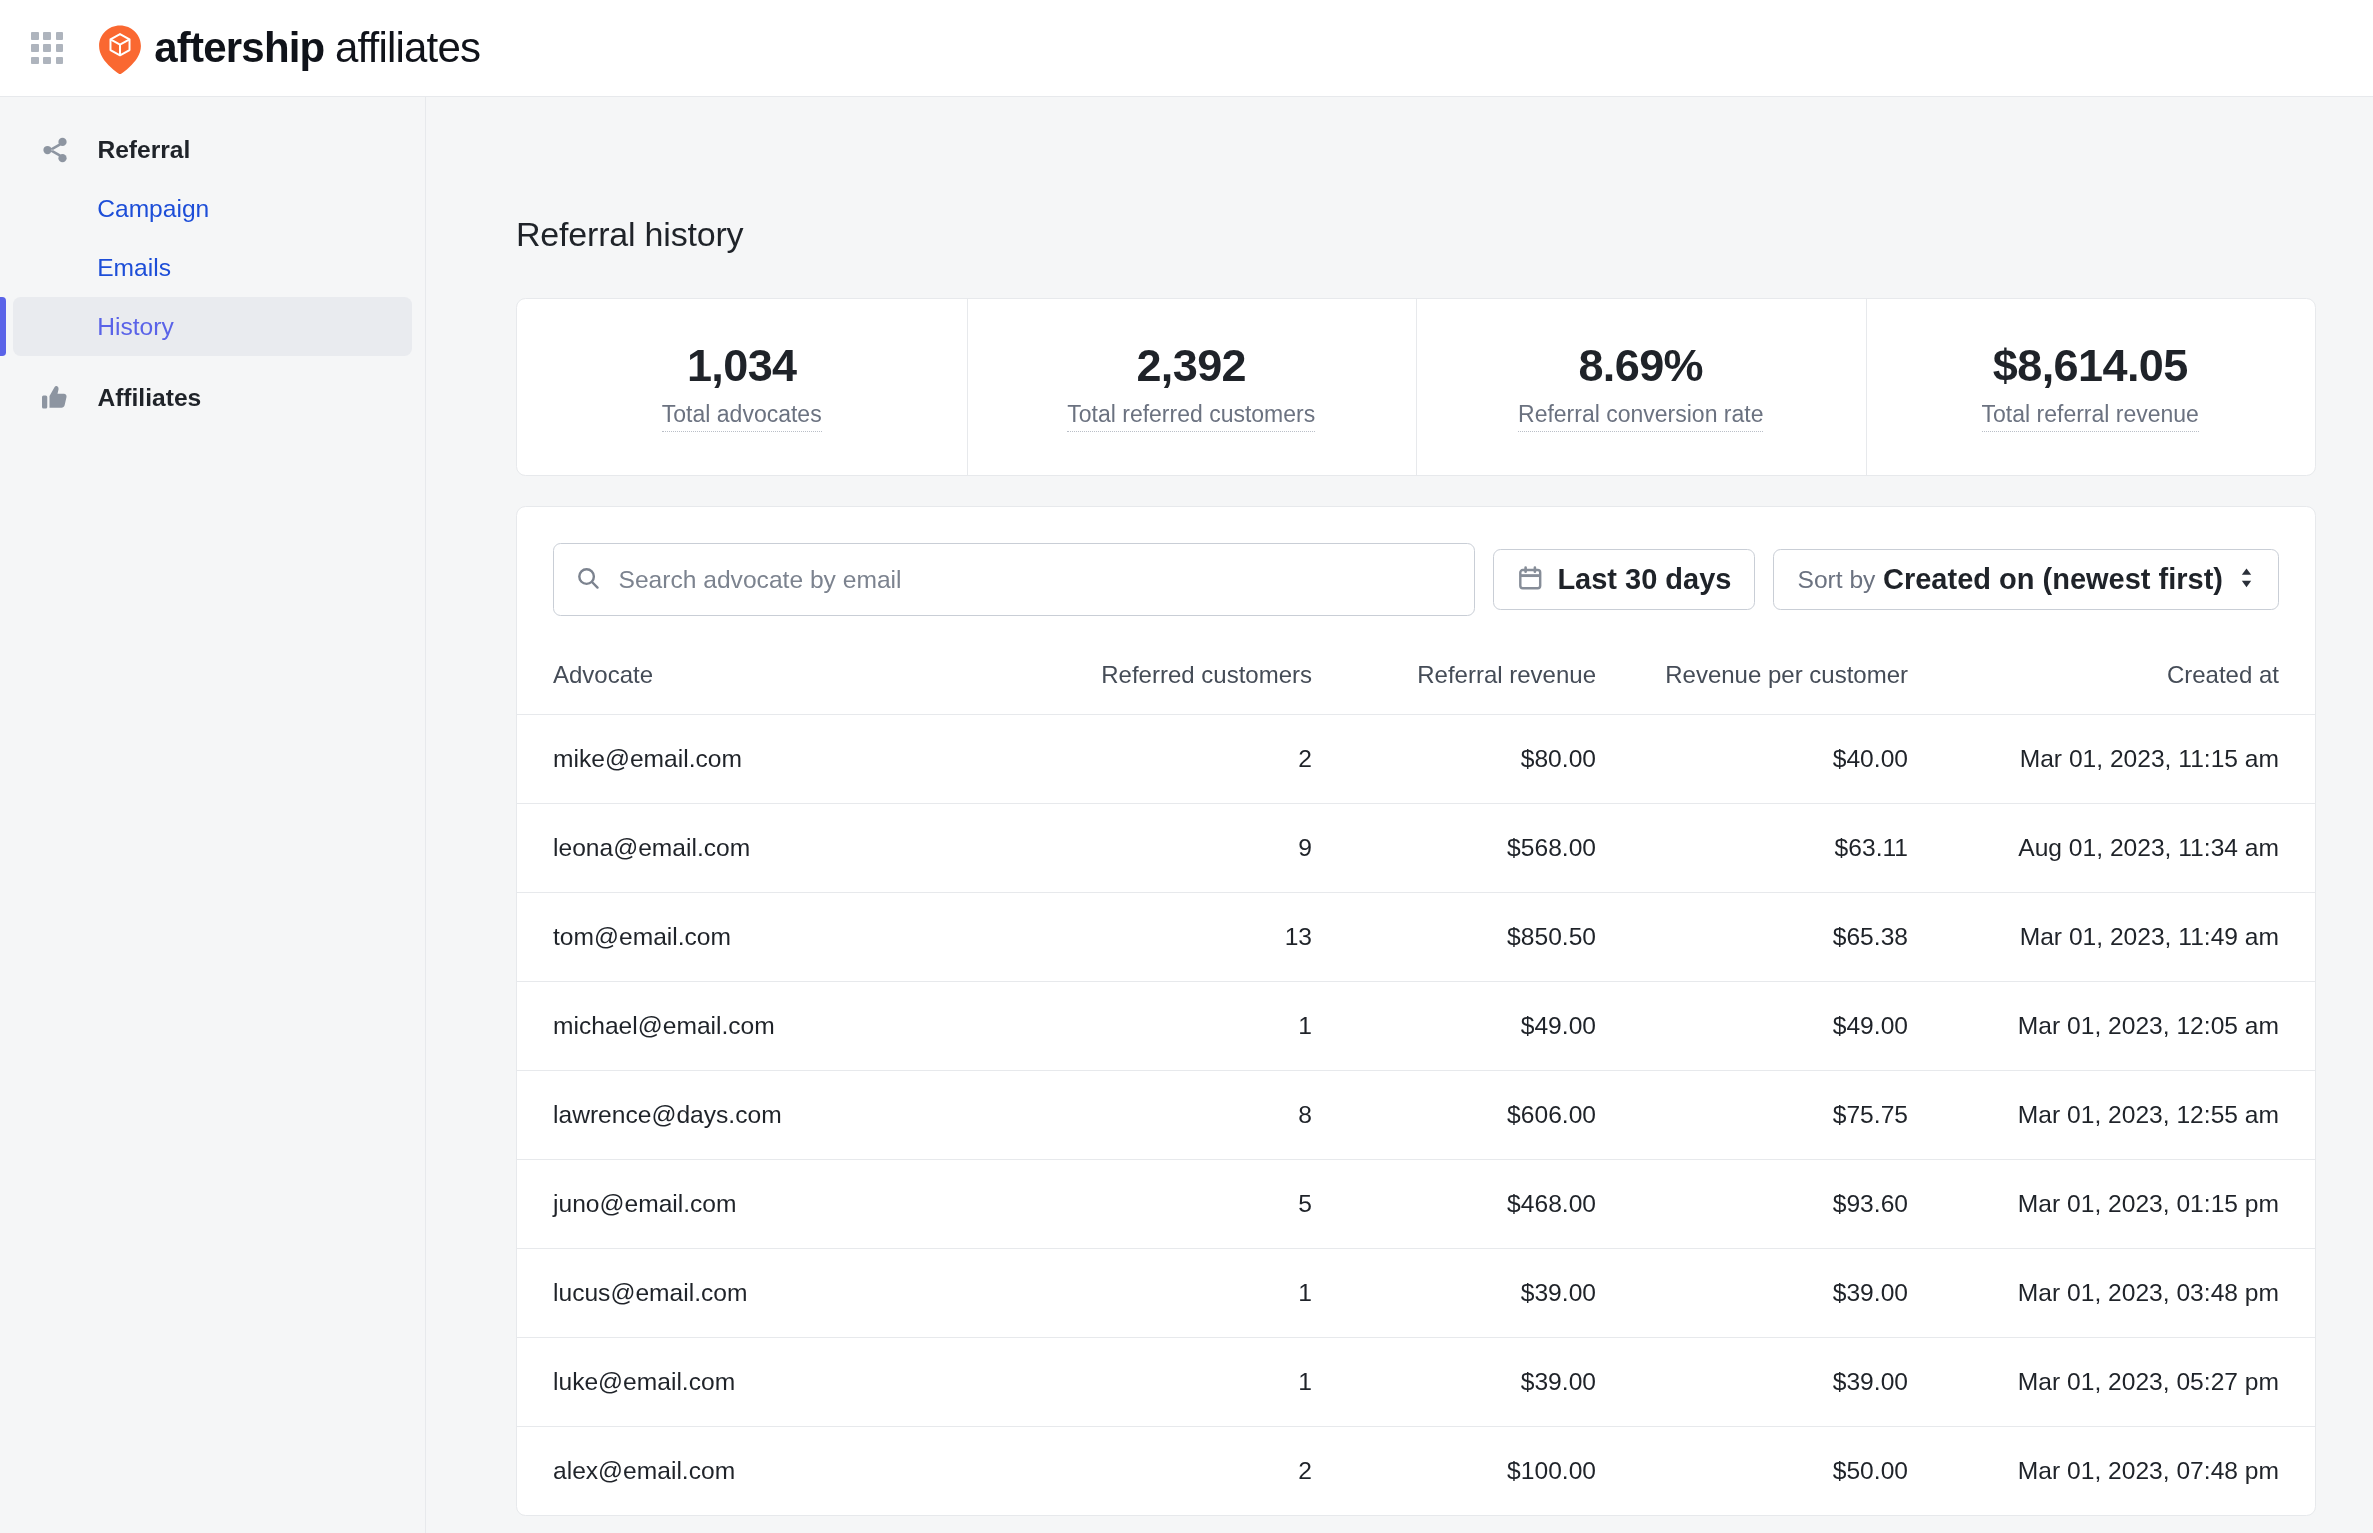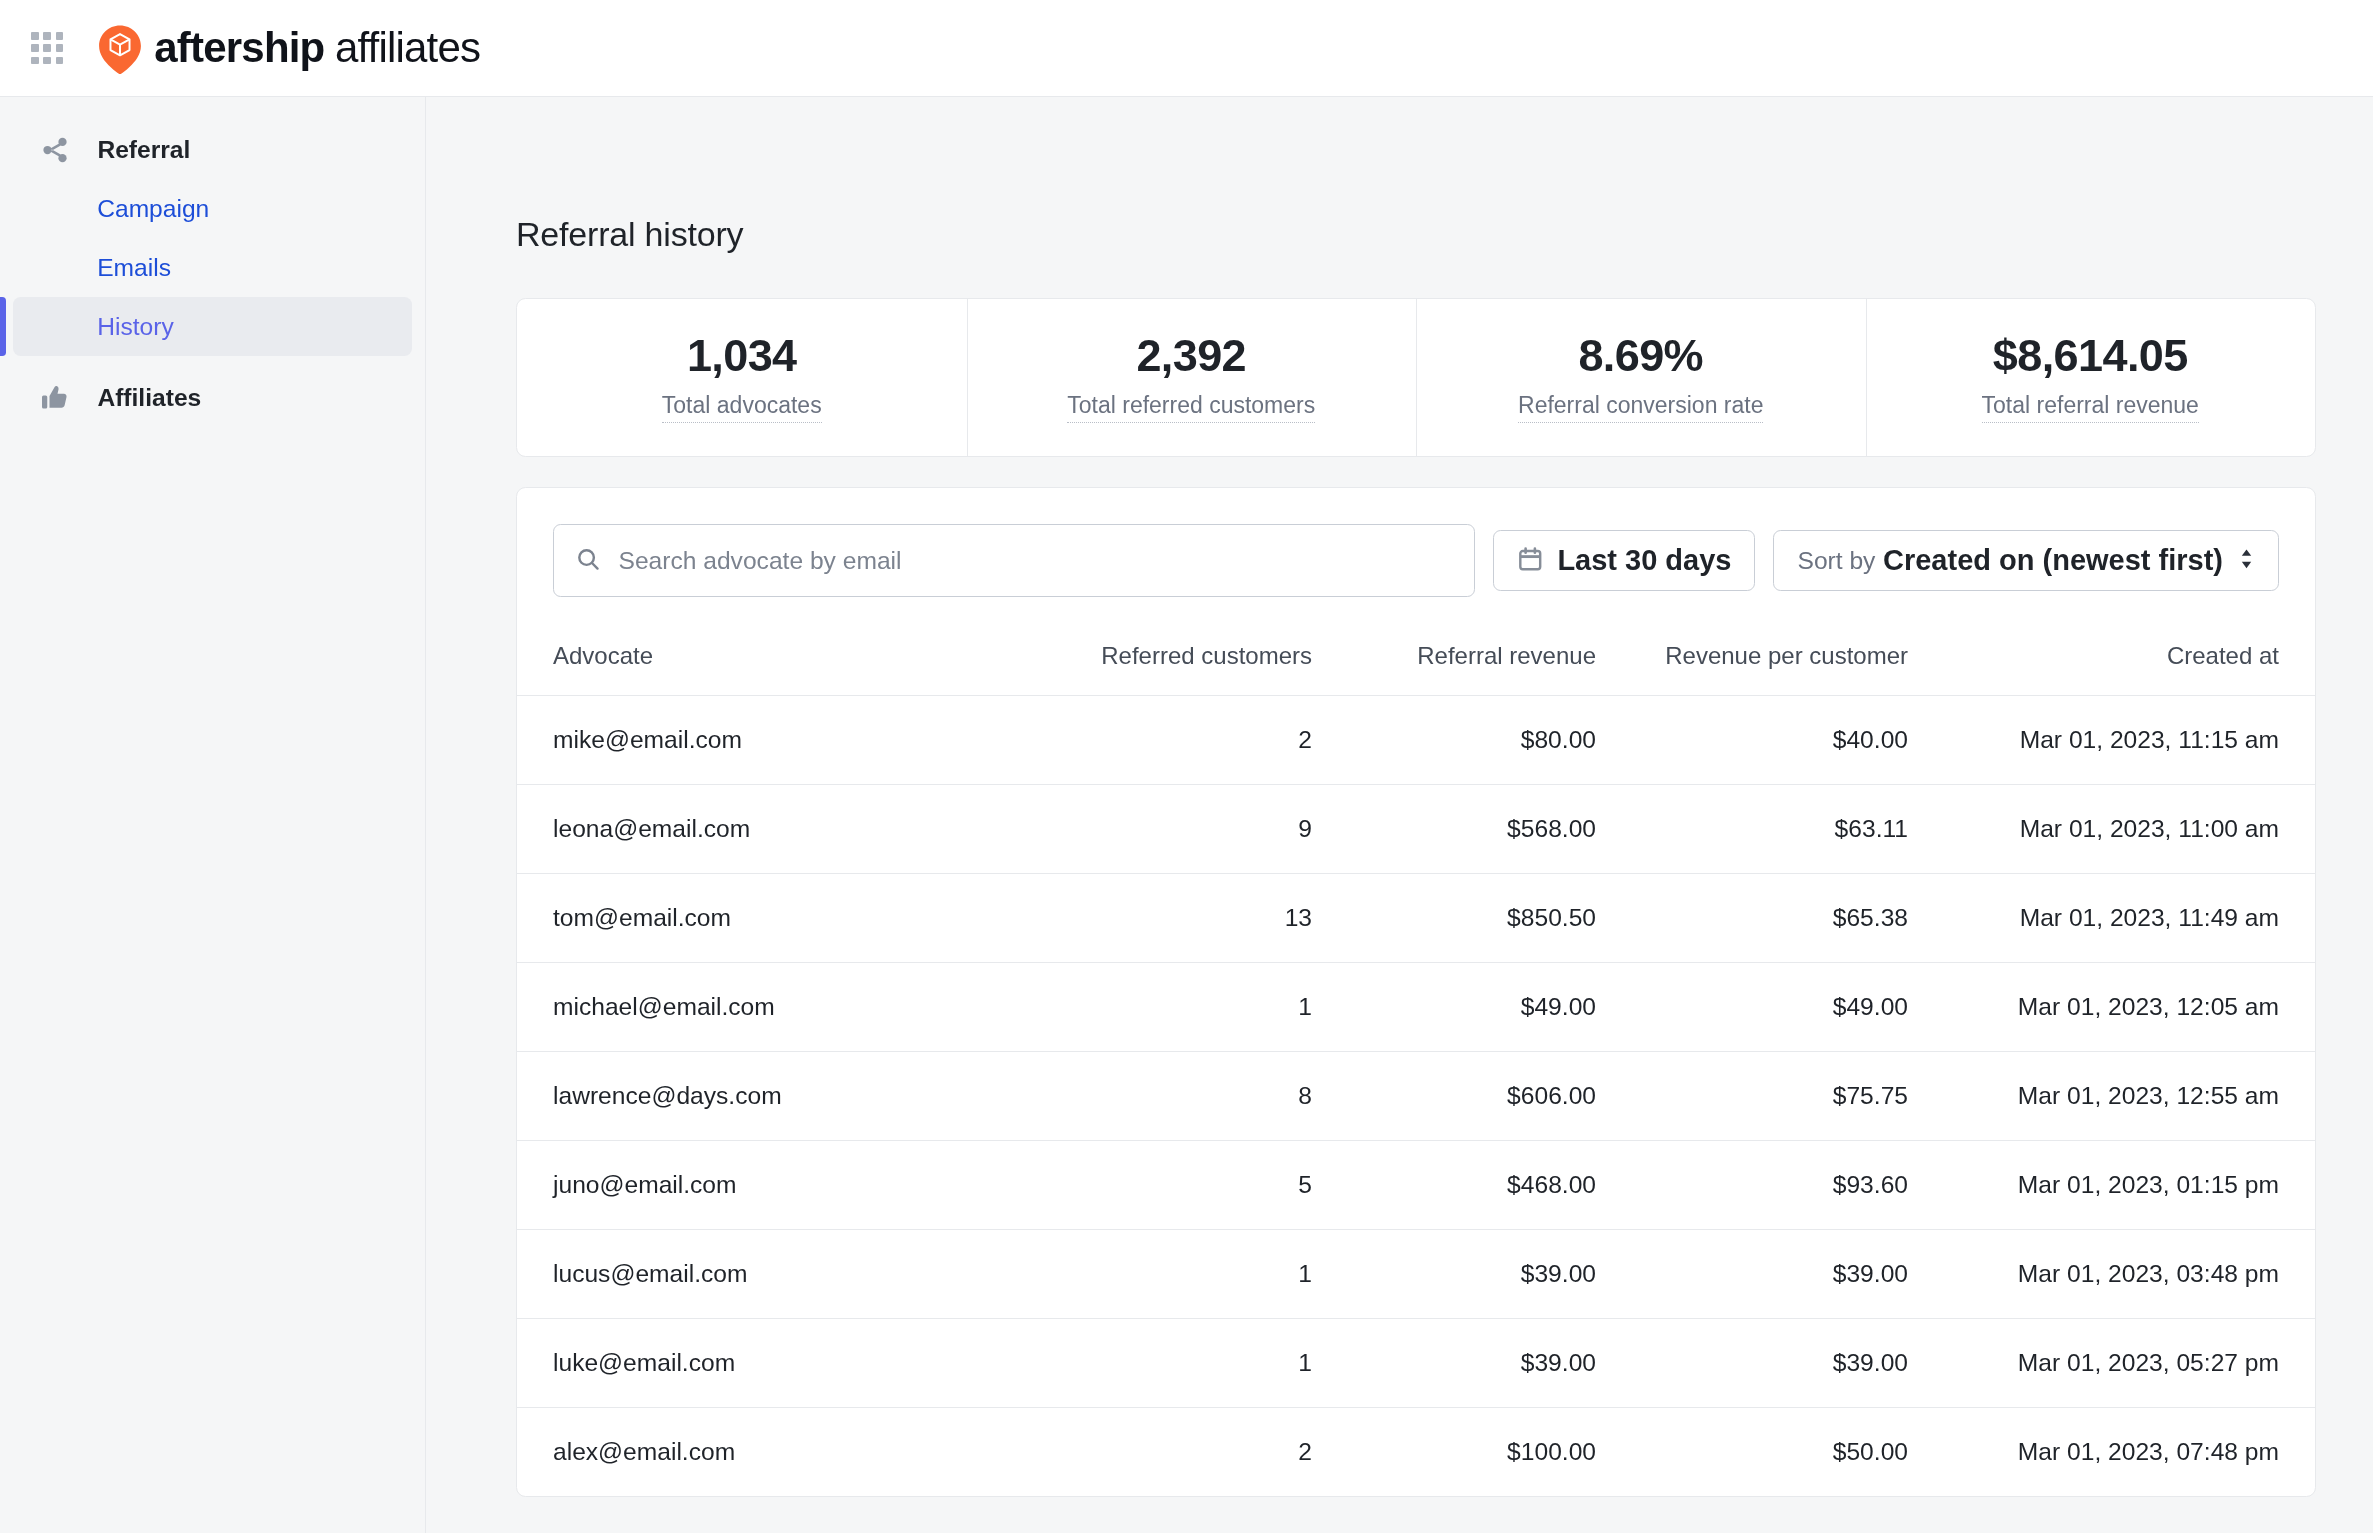--- a/index.html
+++ b/index.html
@@ -140,21 +140,21 @@
     margin-top: 118px;
   }
 
   
   #stats {
     margin-top: 44px;
     background: #ffffff;
     border: 0.9px solid #e7e9ec;
     border-radius: 9.5px;
     display: flex;
-    height: 159px;
+    height: 178px;
     overflow: hidden;
   }
   .stat {
     flex: 1 1 0;
     display: flex;
     flex-direction: column;
     align-items: center;
     justify-content: center;
     position: relative;
   }
@@ -422,21 +422,21 @@
               <td class="c-customers">2</td>
               <td class="c-revenue">$80.00</td>
               <td class="c-perc">$40.00</td>
               <td class="c-created">Mar 01, 2023, 11:15 am</td>
             </tr>
             <tr>
               <td class="c-advocate">leona@email.com</td>
               <td class="c-customers">9</td>
               <td class="c-revenue">$568.00</td>
               <td class="c-perc">$63.11</td>
-              <td class="c-created">Mar 01, 2023, 11:00 am</td>
+              <td class="c-created">Aug 01, 2023, 11:34 am</td>
             </tr>
             <tr>
               <td class="c-advocate">tom@email.com</td>
               <td class="c-customers">13</td>
               <td class="c-revenue">$850.50</td>
               <td class="c-perc">$65.38</td>
               <td class="c-created">Mar 01, 2023, 11:49 am</td>
             </tr>
             <tr>
               <td class="c-advocate">michael@email.com</td>

